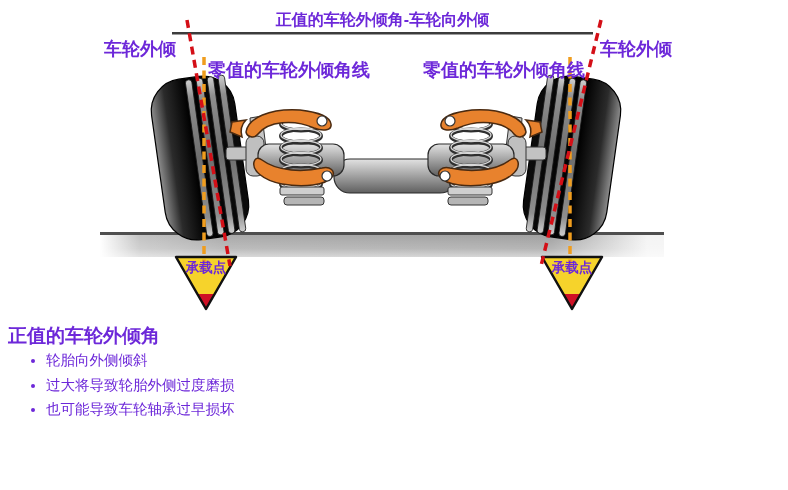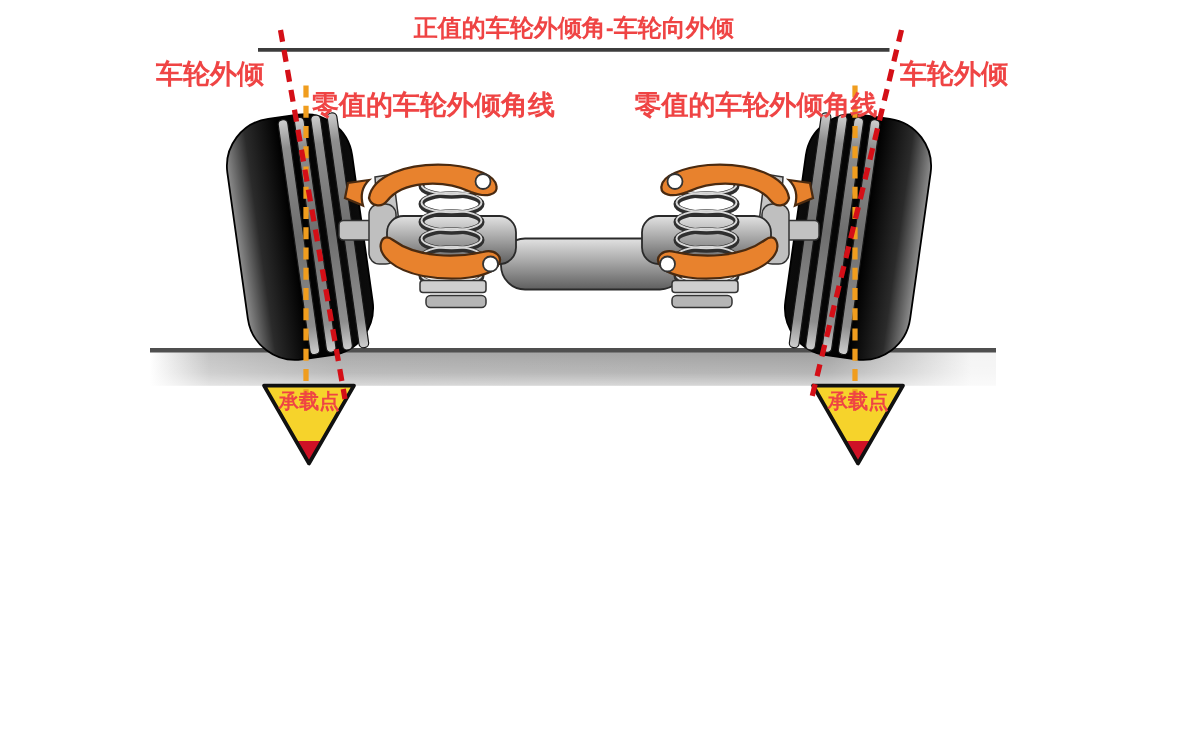--- a/index.html
+++ b/index.html
@@ -1,18 +1,18 @@
 <!DOCTYPE html>
 <html style="--red-dash: #d40f17; --orange-dash: #f09d1e; --triangle-yellow: #f6d32b; --triangle-tip-red: #ce1126; --arm-orange: #e8822d; --line-dark: #3c3c3c;"><head>
 <meta charset="utf-8">
 <style>
   html,body { margin:0; padding:0; background:#fff; }
   .canvas {
     position:relative; width:788px; height:490px; background:#fff; overflow:hidden;
-    font-family:"Liberation Sans","DejaVu Sans",sans-serif; color:#ef4444;
+    font-family:"Liberation Sans","DejaVu Sans",sans-serif; color:#6d28d9;
   }
   .layer { position:absolute; top:0; left:0; }
   .lbl { position:absolute; font-weight:bold; font-size:18px; line-height:1.15; white-space:nowrap; }
   .diagram-title { left:172px; top:11px; width:421px; text-align:center; font-size:16px; }
   .lbl-camber-left  { left:104px; top:39px; }
   .lbl-camber-right { left:600px; top:39px; }
   .lbl-zero-left    { left:208px; top:60px; }
   .lbl-zero-right   { left:423px; top:60px; }
   .lbl-load-left    { left:166px; top:260px; width:80px; text-align:center; font-size:13.5px; }
   .lbl-load-right   { left:532px; top:260px; width:80px; text-align:center; font-size:13.5px; }
@@ -152,14 +152,20 @@
   </svg>
 
   <div class="lbl diagram-title">正值的车轮外倾角-车轮向外倾</div>
   <div class="lbl lbl-camber-left">车轮外倾</div>
   <div class="lbl lbl-camber-right">车轮外倾</div>
   <div class="lbl lbl-zero-left">零值的车轮外倾角线</div>
   <div class="lbl lbl-zero-right">零值的车轮外倾角线</div>
   <div class="lbl lbl-load-left">承载点</div>
   <div class="lbl lbl-load-right">承载点</div>
 
+  <div class="notes-heading">正值的车轮外倾角</div>
+  <ul class="notes-list">
+    <li>轮胎向外侧倾斜</li>
+    <li>过大将导致轮胎外侧过度磨损</li>
+    <li>也可能导致车轮轴承过早损坏</li>
+  </ul>
 
 </div>
 
 </body></html>

